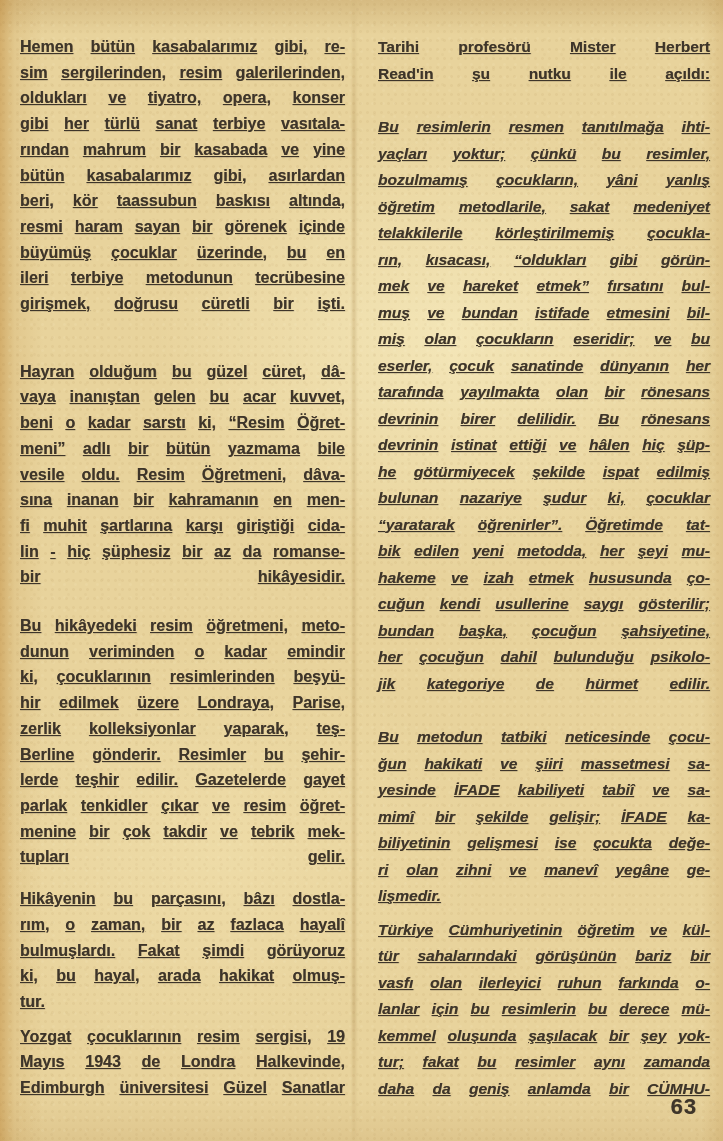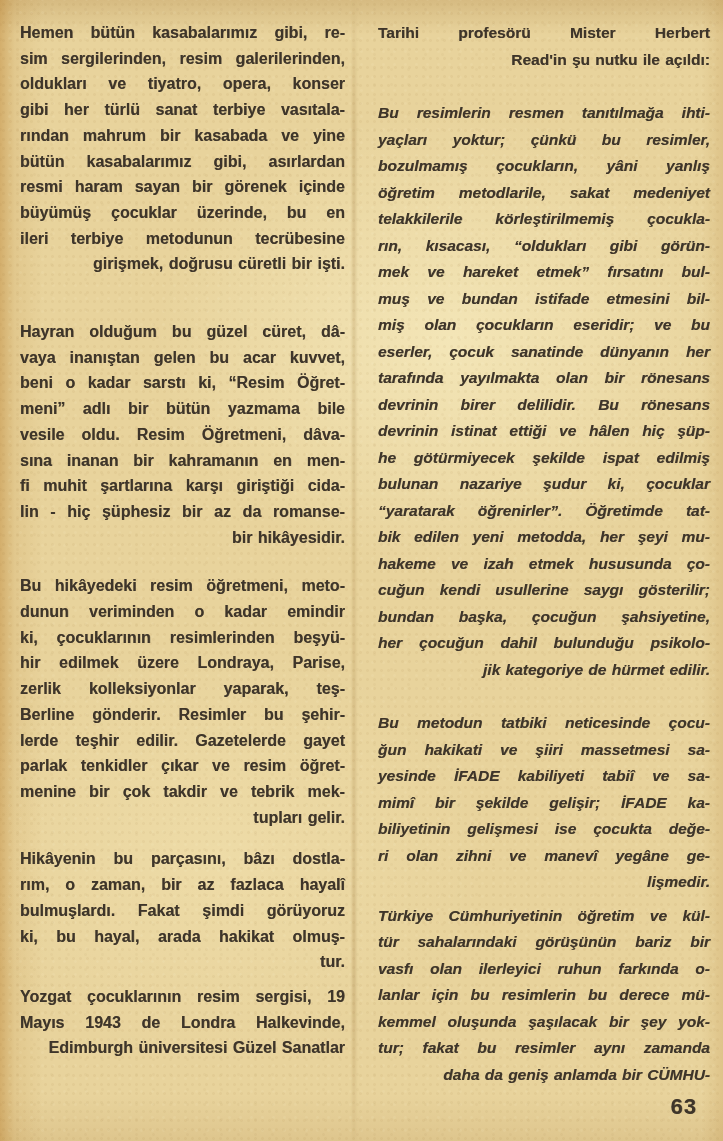--- a/index.html
+++ b/index.html
@@ -33,42 +33,42 @@
   }
   
   .gutter-crease {
     position: absolute; left: 352px; top: 0; width: 4px; height: 100%;
     background: linear-gradient(180deg,
       rgba(140,100,40,0.02), rgba(140,100,40,0.20) 12%,
       rgba(140,100,40,0.14) 55%, rgba(140,100,40,0.22) 88%,
       rgba(140,100,40,0.04));
     filter: blur(1px);
   }
-  .col { position: absolute; top: 20px; }
+  .col { position: absolute; top: 34px; text-decoration: underline; }
   .col-left  { left: 20px;  width: 325px; }
   .col-right { left: 378px; width: 332px; }
 
   .para { margin: 0; }
   .col-left  .para { font-size: 16px; line-height: 25.7px; font-weight: 700; }
   .col-right .para { font-size: 15.5px; line-height: 26.5px; font-weight: 700; }
   .para.speech { font-style: italic; }
 
   
   .col-left  .para + .para { margin-top: 42px; }
   .col-left  .para:nth-of-type(3) { margin-top: 23px; }
   .col-left  .para:nth-of-type(4) { margin-top: 16px; }
   .col-left  .para:nth-of-type(5) { margin-top: 9px; }
   
   .col-right .para:nth-of-type(2) { margin-top: 27px; }
   .col-right .para:nth-of-type(3) { margin-top: 27px; }
   .col-right .para:nth-of-type(4) { margin-top: 7px; }
 
   
   .line { display: flex; justify-content: space-between; }
-  .line.last { justify-content: flex-end; gap: 0.34em; }
+  .line.last { justify-content: space-between; gap: 0.34em; }
   .line span {
     white-space: nowrap;
     text-shadow: 0.3px 0.3px 0 rgba(62,53,42,0.55);
   }
 
   .pagenum {
     position: absolute; top: 1094px; right: 26px;
     font-size: 22px; font-weight: 700; letter-spacing: 1px;
     text-shadow: 0.4px 0.4px 0 rgba(62,53,42,0.6);
   }
@@ -118,20 +118,27 @@
           <span>ve</span>
           <span>yine</span>
         </div>
         <div class="line">
           <span>bütün</span>
           <span>kasabalarımız</span>
           <span>gibi,</span>
           <span>asırlardan</span>
         </div>
         <div class="line">
+          <span>beri,</span>
+          <span>kör</span>
+          <span>taassubun</span>
+          <span>baskısı</span>
+          <span>altında,</span>
+        </div>
+        <div class="line">
           <span>resmi</span>
           <span>haram</span>
           <span>sayan</span>
           <span>bir</span>
           <span>görenek</span>
           <span>içinde</span>
         </div>
         <div class="line">
           <span>büyümüş</span>
           <span>çocuklar</span>

